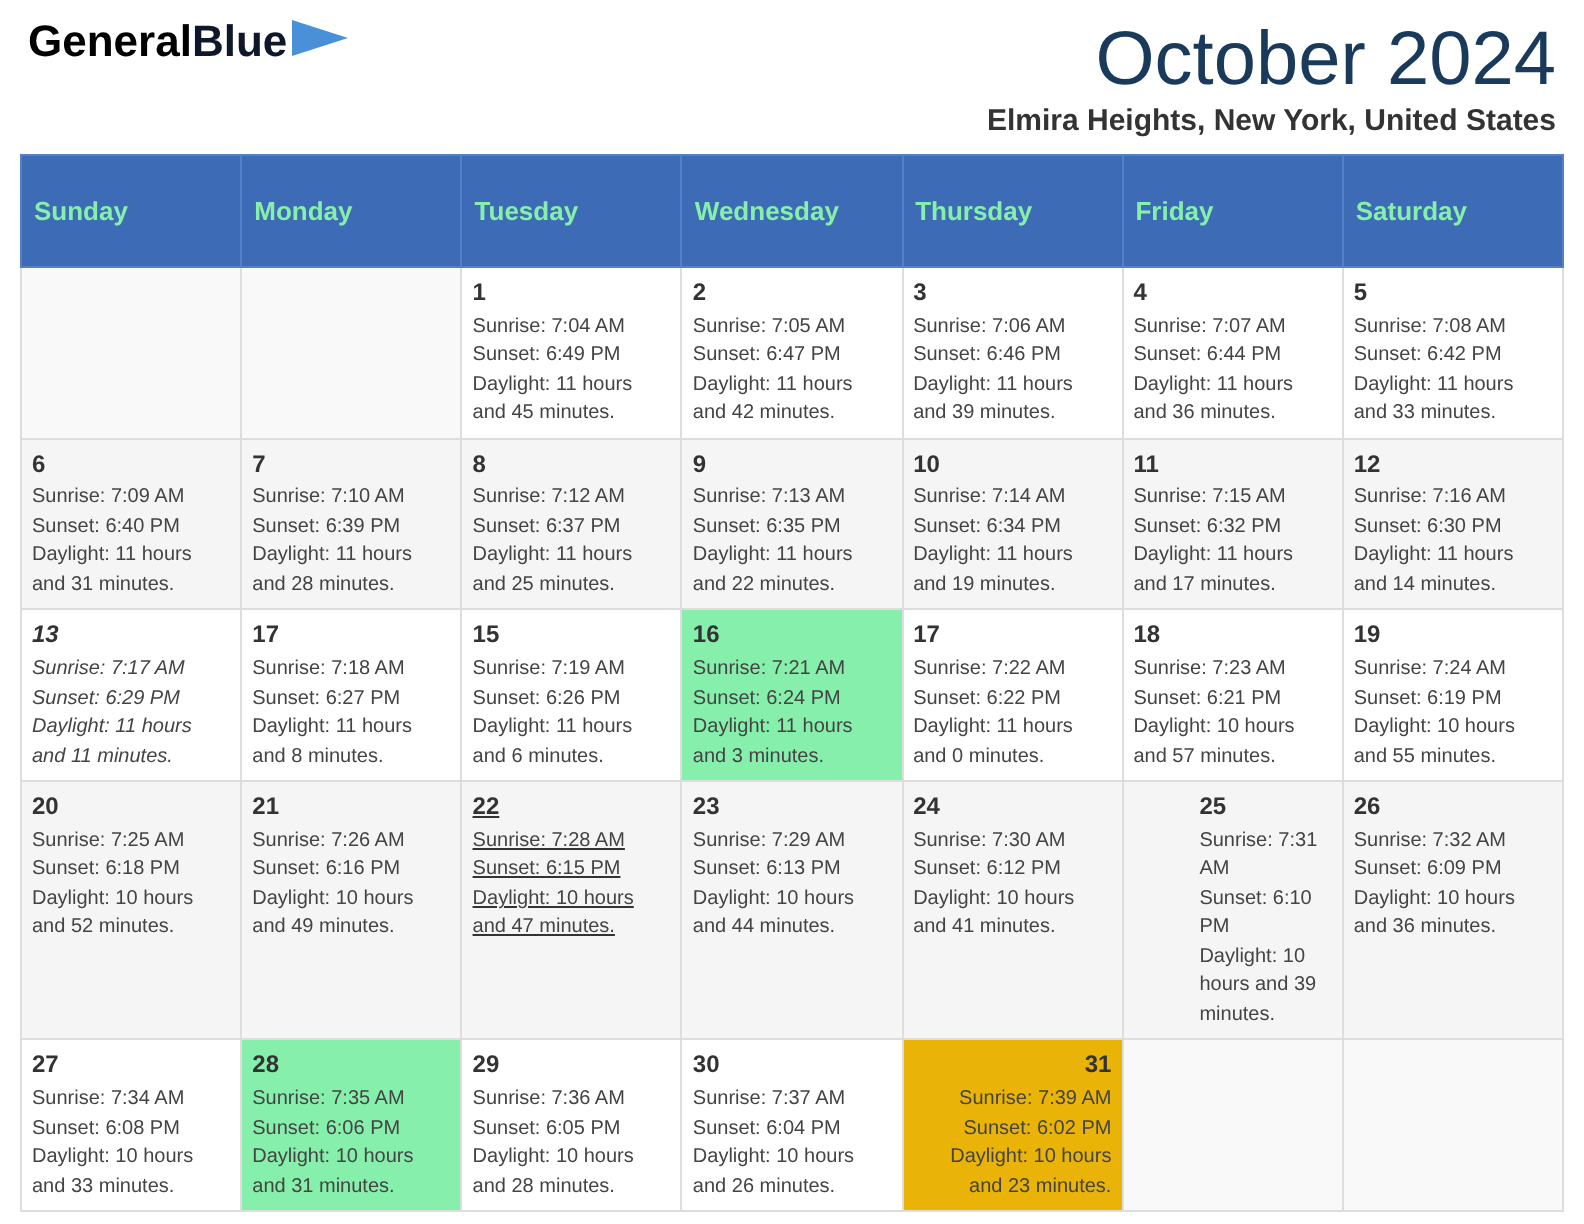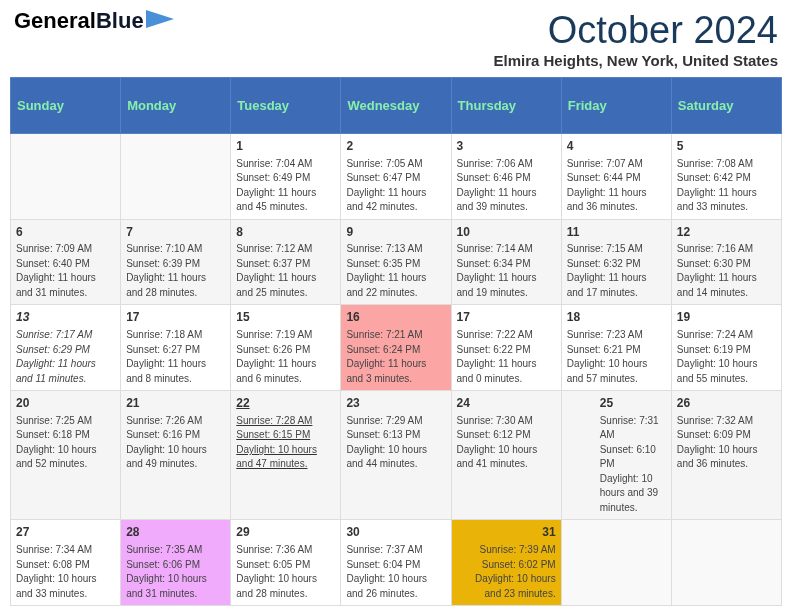--- a/index.html
+++ b/index.html
@@ -184,21 +184,21 @@
           <div class="day-info">Sunrise: 7:17 AM<br>Sunset: 6:29 PM<br>Daylight: 11 hours and 11 minutes.</div>
         </td>
         <td style="background: rgb(255, 255, 255);">
           <span class="day-num">17</span>
           <div class="day-info">Sunrise: 7:18 AM<br>Sunset: 6:27 PM<br>Daylight: 11 hours and 8 minutes.</div>
         </td>
         <td style="background: rgb(255, 255, 255);">
           <span class="day-num">15</span>
           <div class="day-info">Sunrise: 7:19 AM<br>Sunset: 6:26 PM<br>Daylight: 11 hours and 6 minutes.</div>
         </td>
-        <td style="background: #fca5a5;">
+        <td style="background: #86efac;">
           <span class="day-num">16</span>
           <div class="day-info">Sunrise: 7:21 AM<br>Sunset: 6:24 PM<br>Daylight: 11 hours and 3 minutes.</div>
         </td>
         <td style="background: rgb(255, 255, 255);">
           <span class="day-num">17</span>
           <div class="day-info">Sunrise: 7:22 AM<br>Sunset: 6:22 PM<br>Daylight: 11 hours and 0 minutes.</div>
         </td>
         <td style="background: rgb(255, 255, 255);">
           <span class="day-num">18</span>
           <div class="day-info">Sunrise: 7:23 AM<br>Sunset: 6:21 PM<br>Daylight: 10 hours and 57 minutes.</div>
@@ -236,21 +236,21 @@
         <td style="background: rgb(245, 245, 245);">
           <span class="day-num">26</span>
           <div class="day-info">Sunrise: 7:32 AM<br>Sunset: 6:09 PM<br>Daylight: 10 hours and 36 minutes.</div>
         </td>
       </tr>
       <tr>
         <td style="background: rgb(255, 255, 255);">
           <span class="day-num">27</span>
           <div class="day-info">Sunrise: 7:34 AM<br>Sunset: 6:08 PM<br>Daylight: 10 hours and 33 minutes.</div>
         </td>
-        <td style="background: #f0abfc;">
+        <td style="background: #86efac;">
           <span class="day-num">28</span>
           <div class="day-info">Sunrise: 7:35 AM<br>Sunset: 6:06 PM<br>Daylight: 10 hours and 31 minutes.</div>
         </td>
         <td style="background: rgb(255, 255, 255);">
           <span class="day-num">29</span>
           <div class="day-info">Sunrise: 7:36 AM<br>Sunset: 6:05 PM<br>Daylight: 10 hours and 28 minutes.</div>
         </td>
         <td style="background: rgb(255, 255, 255);">
           <span class="day-num">30</span>
           <div class="day-info">Sunrise: 7:37 AM<br>Sunset: 6:04 PM<br>Daylight: 10 hours and 26 minutes.</div>

